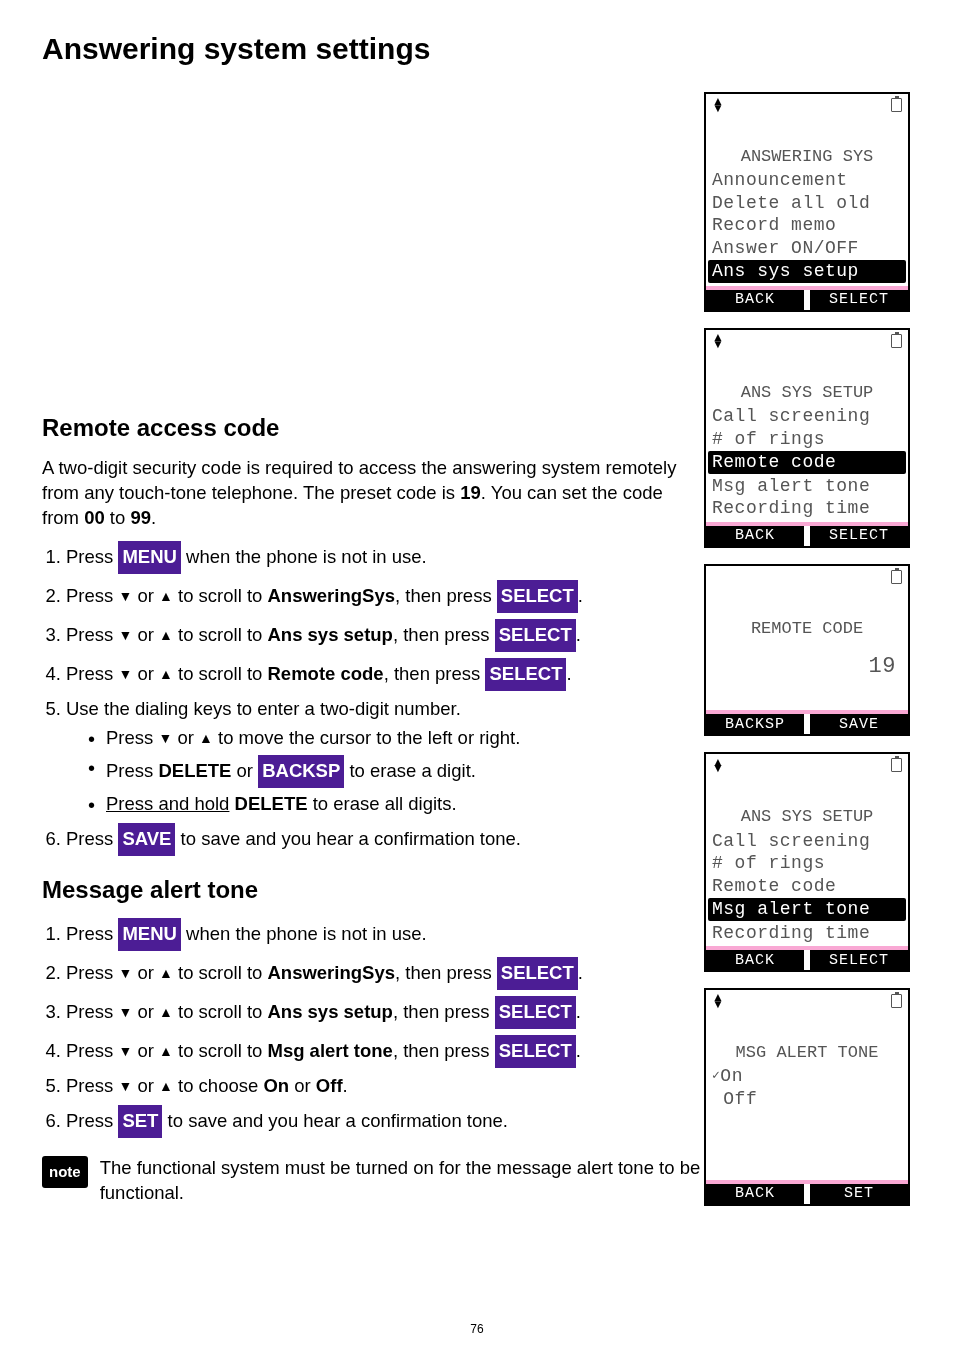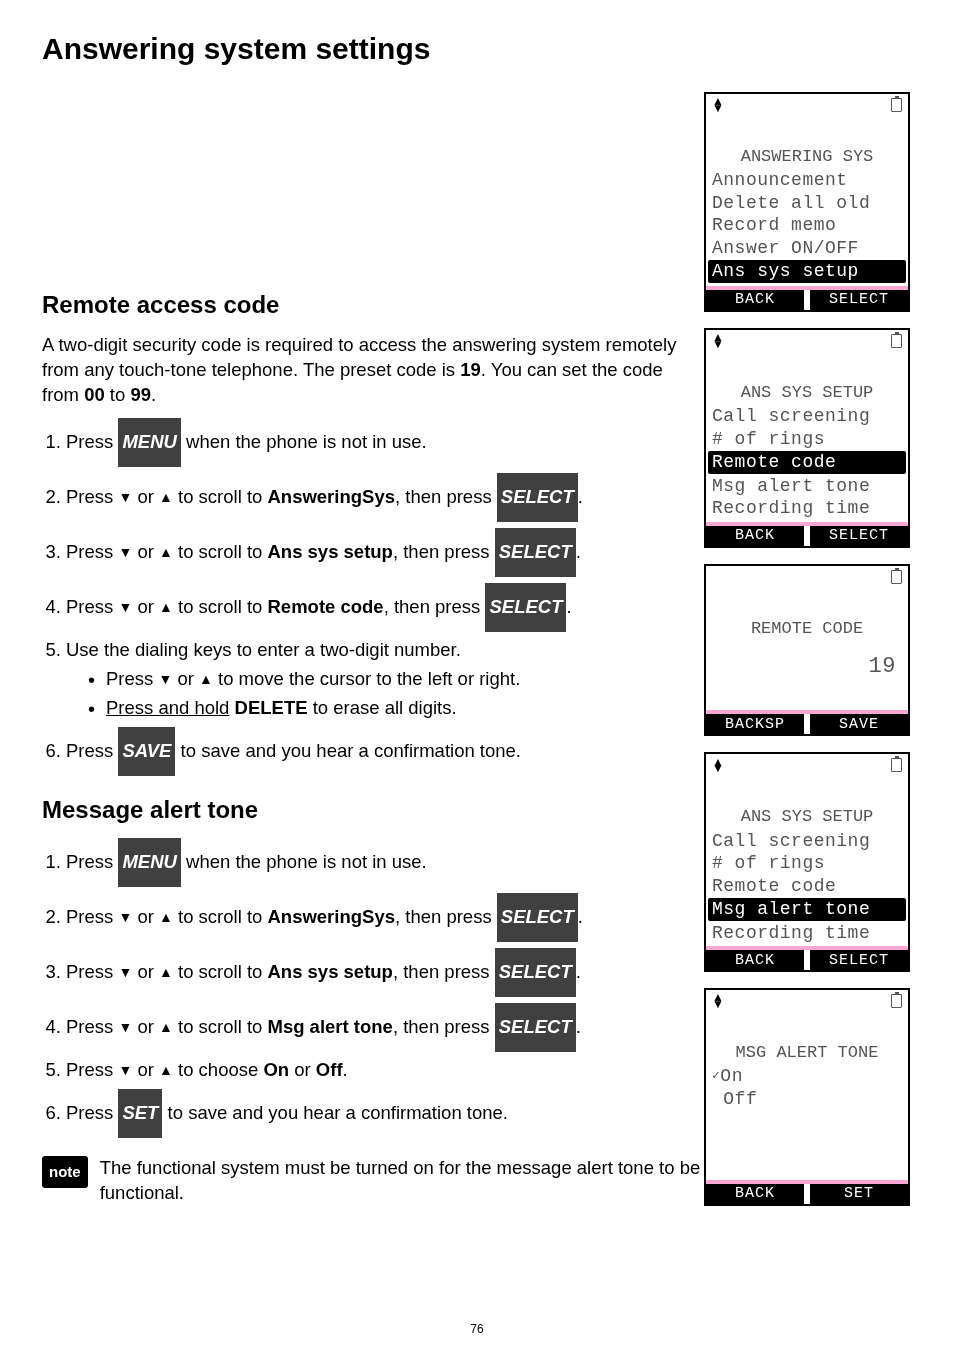--- a/index.html
+++ b/index.html
@@ -16,21 +16,21 @@
   h2 { font-size: 24px; font-weight: bold; margin-bottom: 12px; margin-top: 10px; }
   .cols { display: flex; gap: 0; align-items: flex-end; }
   .left { flex: 1; font-size: 18.5px; line-height: 1.35; }
   .right { width: 208px; display: flex; flex-direction: column; gap: 16px; padding-top: 6px; }
   p { margin-bottom: 10px; }
   ol { list-style: decimal; padding-left: 24px; margin-bottom: 18px; }
   ol > li { margin-bottom: 6px; }
   ul { list-style: none; padding-left: 22px; margin-top: 4px; }
   ul > li { margin-bottom: 4px; position: relative; padding-left: 18px; }
   ul > li::before { content: "•"; position: absolute; left: 0; font-size: 20px; }
-  .key { background: #404040; color: #fff; padding: 12px 4px; font-weight: bold; display: inline-block; font-style: italic; }
+  .key { background: #4c1d95; color: #fff; padding: 4px 4px; font-weight: bold; display: inline-block; }
   .b { font-weight: bold; }
   .u { text-decoration: underline; }
   .arrow { display: inline-block; font-size: 14px; vertical-align: 1px; }
   .note-row { display: flex; gap: 12px; align-items: flex-start; margin-top: 8px; }
   .note-badge { background: #000; color: #fff; font-weight: bold; font-size: 15px; padding: 6px 7px; border-radius: 3px; }
   .note-text { font-size: 18.5px; line-height: 1.35; }
   .page-num { position: absolute; bottom: 18px; left: 0; right: 0; text-align: center; font-size: 12px; }
 
   
   .lcd {
@@ -84,20 +84,21 @@
     </p>
 
     <ol>
       <li><span>Press </span><span class="key">MENU</span><span> when the phone is not in use.</span></li>
       <li><span>Press </span><span class="arrow">▼</span><span> or </span><span class="arrow">▲</span><span> to scroll to </span><span class="b">AnsweringSys</span><span>, then press </span><span class="key">SELECT</span><span>.</span></li>
       <li><span>Press </span><span class="arrow">▼</span><span> or </span><span class="arrow">▲</span><span> to scroll to </span><span class="b">Ans sys setup</span><span>, then press </span><span class="key">SELECT</span><span>.</span></li>
       <li><span>Press </span><span class="arrow">▼</span><span> or </span><span class="arrow">▲</span><span> to scroll to </span><span class="b">Remote code</span><span>, then press </span><span class="key">SELECT</span><span>.</span></li>
       <li><span>Use the dialing keys to enter a two-digit number.</span>
         <ul>
           <li><span>Press </span><span class="arrow">▼</span><span> or </span><span class="arrow">▲</span><span> to move the cursor to the left or right.</span></li>
+          <li><span>Press </span><span class="b">DELETE</span><span> or </span><span class="key">BACKSP</span><span> to erase a digit.</span></li>
           <li><span class="u">Press and hold</span><span class="b"> DELETE</span><span> to erase all digits.</span></li>
         </ul>
       </li>
       <li><span>Press </span><span class="key">SAVE</span><span> to save and you hear a confirmation tone.</span></li>
     </ol>
 
     <h2>Message alert tone</h2>
 
 
     <ol>

